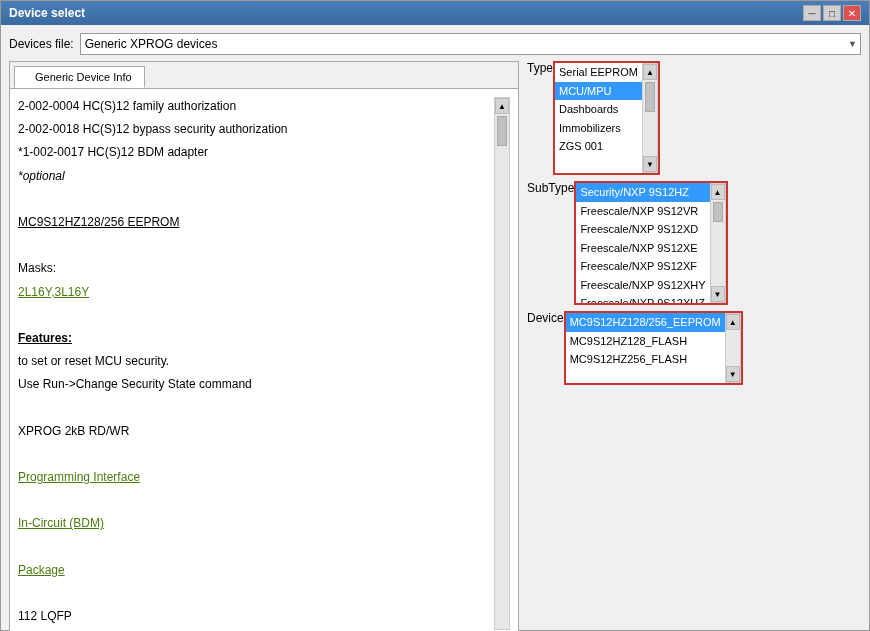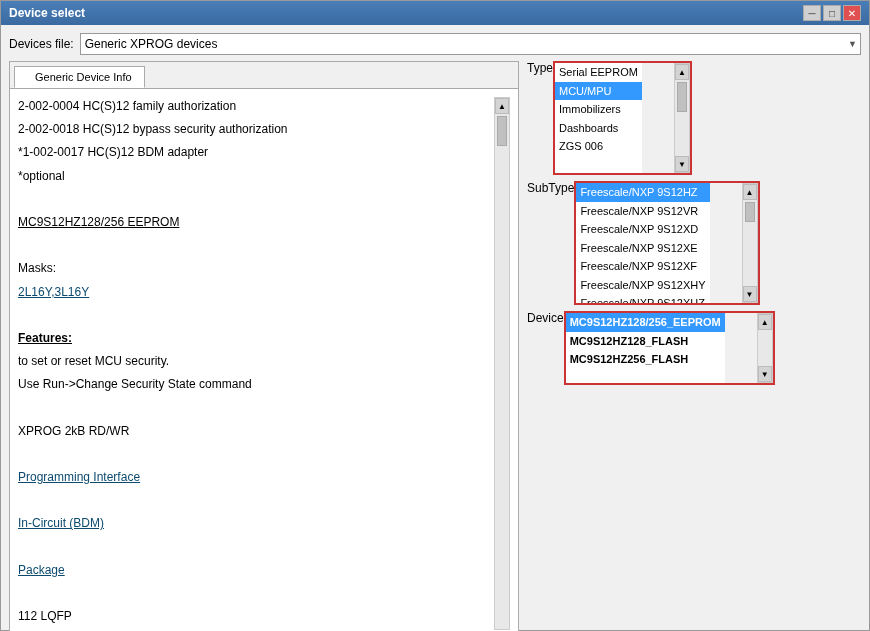--- a/index.html
+++ b/index.html
@@ -28,40 +28,40 @@
     .left-panel { width: 510px; display: flex; flex-direction: column; border: 1px solid #aaa; background: white; }
     .tab-header { background: #f0f0f0; border-bottom: 1px solid #aaa; padding: 0; display: flex; }
     .tab { padding: 4px 12px; border: 1px solid #aaa; border-bottom: none; background: white; margin-left: 4px; margin-top: 4px; cursor: pointer; font-size: 11px; }
     .tab.active { background: white; border-bottom: 1px solid white; z-index: 1; padding-left: 20px; }
     
     .tab-content { flex: 1; padding: 8px; overflow: hidden; display: flex; position: relative; }
     .info-text-area { flex: 1; overflow-y: auto; font-size: 11px; line-height: 1.6; color: #000; padding-right: 4px; }
     
     .info-text-area .section-title { font-weight: bold; text-decoration: underline; margin-bottom: 2px; }
     .info-text-area p { margin-bottom: 4px; }
-    .info-text-area .link-style { color: #0c4a6e; text-decoration: underline; cursor: pointer; }
-    .info-text-area .optional { }
+    .info-text-area .link-style { color: #4d7c0f; text-decoration: underline; cursor: pointer; }
+    .info-text-area .optional { font-style: italic; }
     
     .scrollbar-v { width: 16px; background: #e8e8e8; border: 1px solid #ccc; display: flex; flex-direction: column; }
     .scroll-btn { width: 100%; height: 16px; background: #d4d4d4; border: 1px solid #bbb; display: flex; align-items: center; justify-content: center; font-size: 8px; cursor: pointer; }
     .scroll-track { flex: 1; background: #e8e8e8; }
     .scroll-thumb { background: #c0c0c0; border: 1px solid #aaa; height: 30px; margin: 2px; }
     
     
     .right-panel { flex: 1; display: flex; flex-direction: column; gap: 6px; }
     
     .list-section { display: flex; flex-direction: row; }
     .list-label { font-weight: normal; margin-bottom: 2px; }
     .list-box-wrapper { border: 2px solid #cc3333; position: relative; }
     .list-box-wrapper.no-border { border: 1px solid #999; }
     .list-box { border: none; background: white; overflow-y: auto; width: 100%; }
     .list-item { padding: 1px 4px; cursor: pointer; white-space: nowrap; font-size: 11px; line-height: 1.5; }
     .list-item.selected { background: #3399ff; color: white; }
     
-    .list-with-scroll { display: flex; gap: 32px; }
+    .list-with-scroll { display: flex; }
     .list-with-scroll .list-box { flex: 1; }
     .list-with-scroll .scrollbar-v { flex-shrink: 0; }
   </style>
 </head>
 <body>
 
 <div class="window">
 
   <div class="title-bar">
     <span class="title-bar-text">Device select</span>
@@ -128,42 +128,42 @@
 
       <div class="right-panel">
 
         <div class="list-section">
           <div class="list-label">Type</div>
           <div class="list-box-wrapper no-border" style="border: 2px solid #cc3333;">
             <div class="list-with-scroll">
               <div class="list-box" style="height: 110px;">
                 <div class="list-item">Serial EEPROM</div>
                 <div class="list-item selected">MCU/MPU</div>
+                <div class="list-item">Dashboards</div>
                 <div class="list-item">Immobilizers</div>
-                <div class="list-item">Dashboards</div>
-                <div class="list-item">ZGS 006</div>
+                <div class="list-item">ZGS 001</div>
 
               </div>
               <div class="scrollbar-v">
                 <div class="scroll-btn">▲</div>
                 <div class="scroll-track">
                   <div class="scroll-thumb"></div>
                 </div>
                 <div class="scroll-btn">▼</div>
               </div>
             </div>
           </div>
         </div>
 
         <div class="list-section">
           <div class="list-label">SubType</div>
           <div style="border: 2px solid #cc3333;">
             <div class="list-with-scroll">
               <div class="list-box" style="height: 120px;">
-                <div class="list-item selected">Freescale/NXP 9S12HZ</div>
+                <div class="list-item selected">Security/NXP 9S12HZ</div>
                 <div class="list-item">Freescale/NXP 9S12VR</div>
                 <div class="list-item">Freescale/NXP 9S12XD</div>
                 <div class="list-item">Freescale/NXP 9S12XE</div>
                 <div class="list-item">Freescale/NXP 9S12XF</div>
                 <div class="list-item">Freescale/NXP 9S12XHY</div>
                 <div class="list-item">Freescale/NXP 9S12XHZ</div>
 
               </div>
               <div class="scrollbar-v">
                 <div class="scroll-btn">▲</div>
@@ -171,21 +171,21 @@
                   <div class="scroll-thumb" style="height: 20px;"></div>
                 </div>
                 <div class="scroll-btn">▼</div>
               </div>
             </div>
           </div>
         </div>
 
         <div class="list-section">
           <div class="list-label">Device</div>
-          <div style="border: 2px solid #cc3333; font-weight: bold;">
+          <div style="border: 2px solid #cc3333;">
             <div class="list-with-scroll">
               <div class="list-box" style="height: 70px;">
                 <div class="list-item selected">MC9S12HZ128/256_EEPROM</div>
                 <div class="list-item">MC9S12HZ128_FLASH</div>
                 <div class="list-item">MC9S12HZ256_FLASH</div>
               </div>
               <div class="scrollbar-v">
                 <div class="scroll-btn">▲</div>
                 <div class="scroll-track"></div>
                 <div class="scroll-btn">▼</div>

